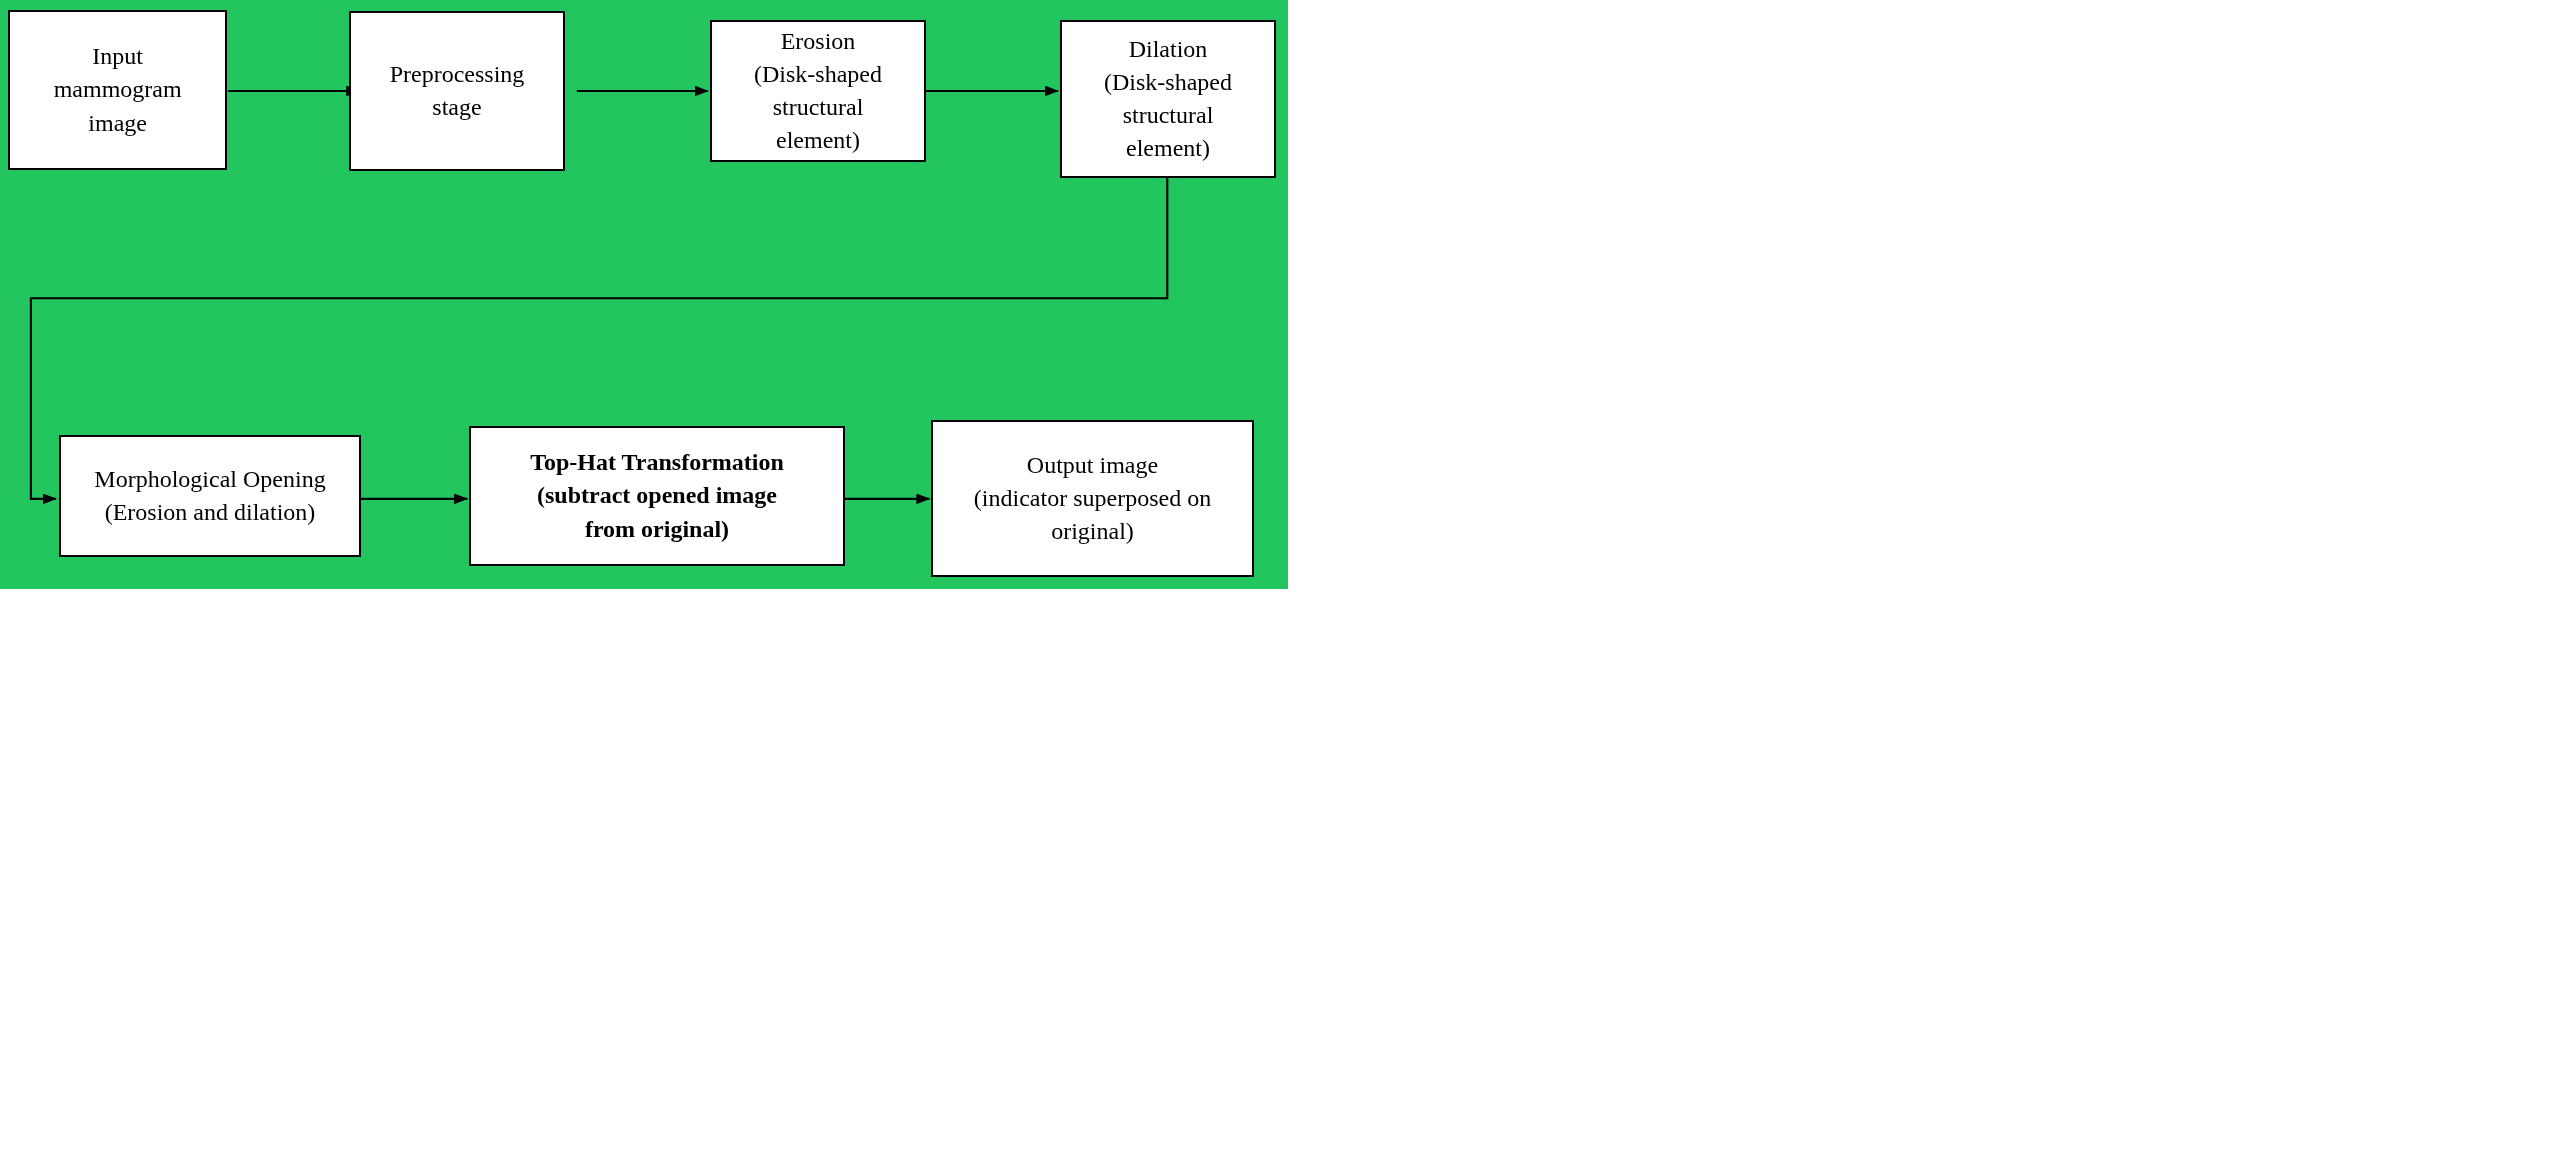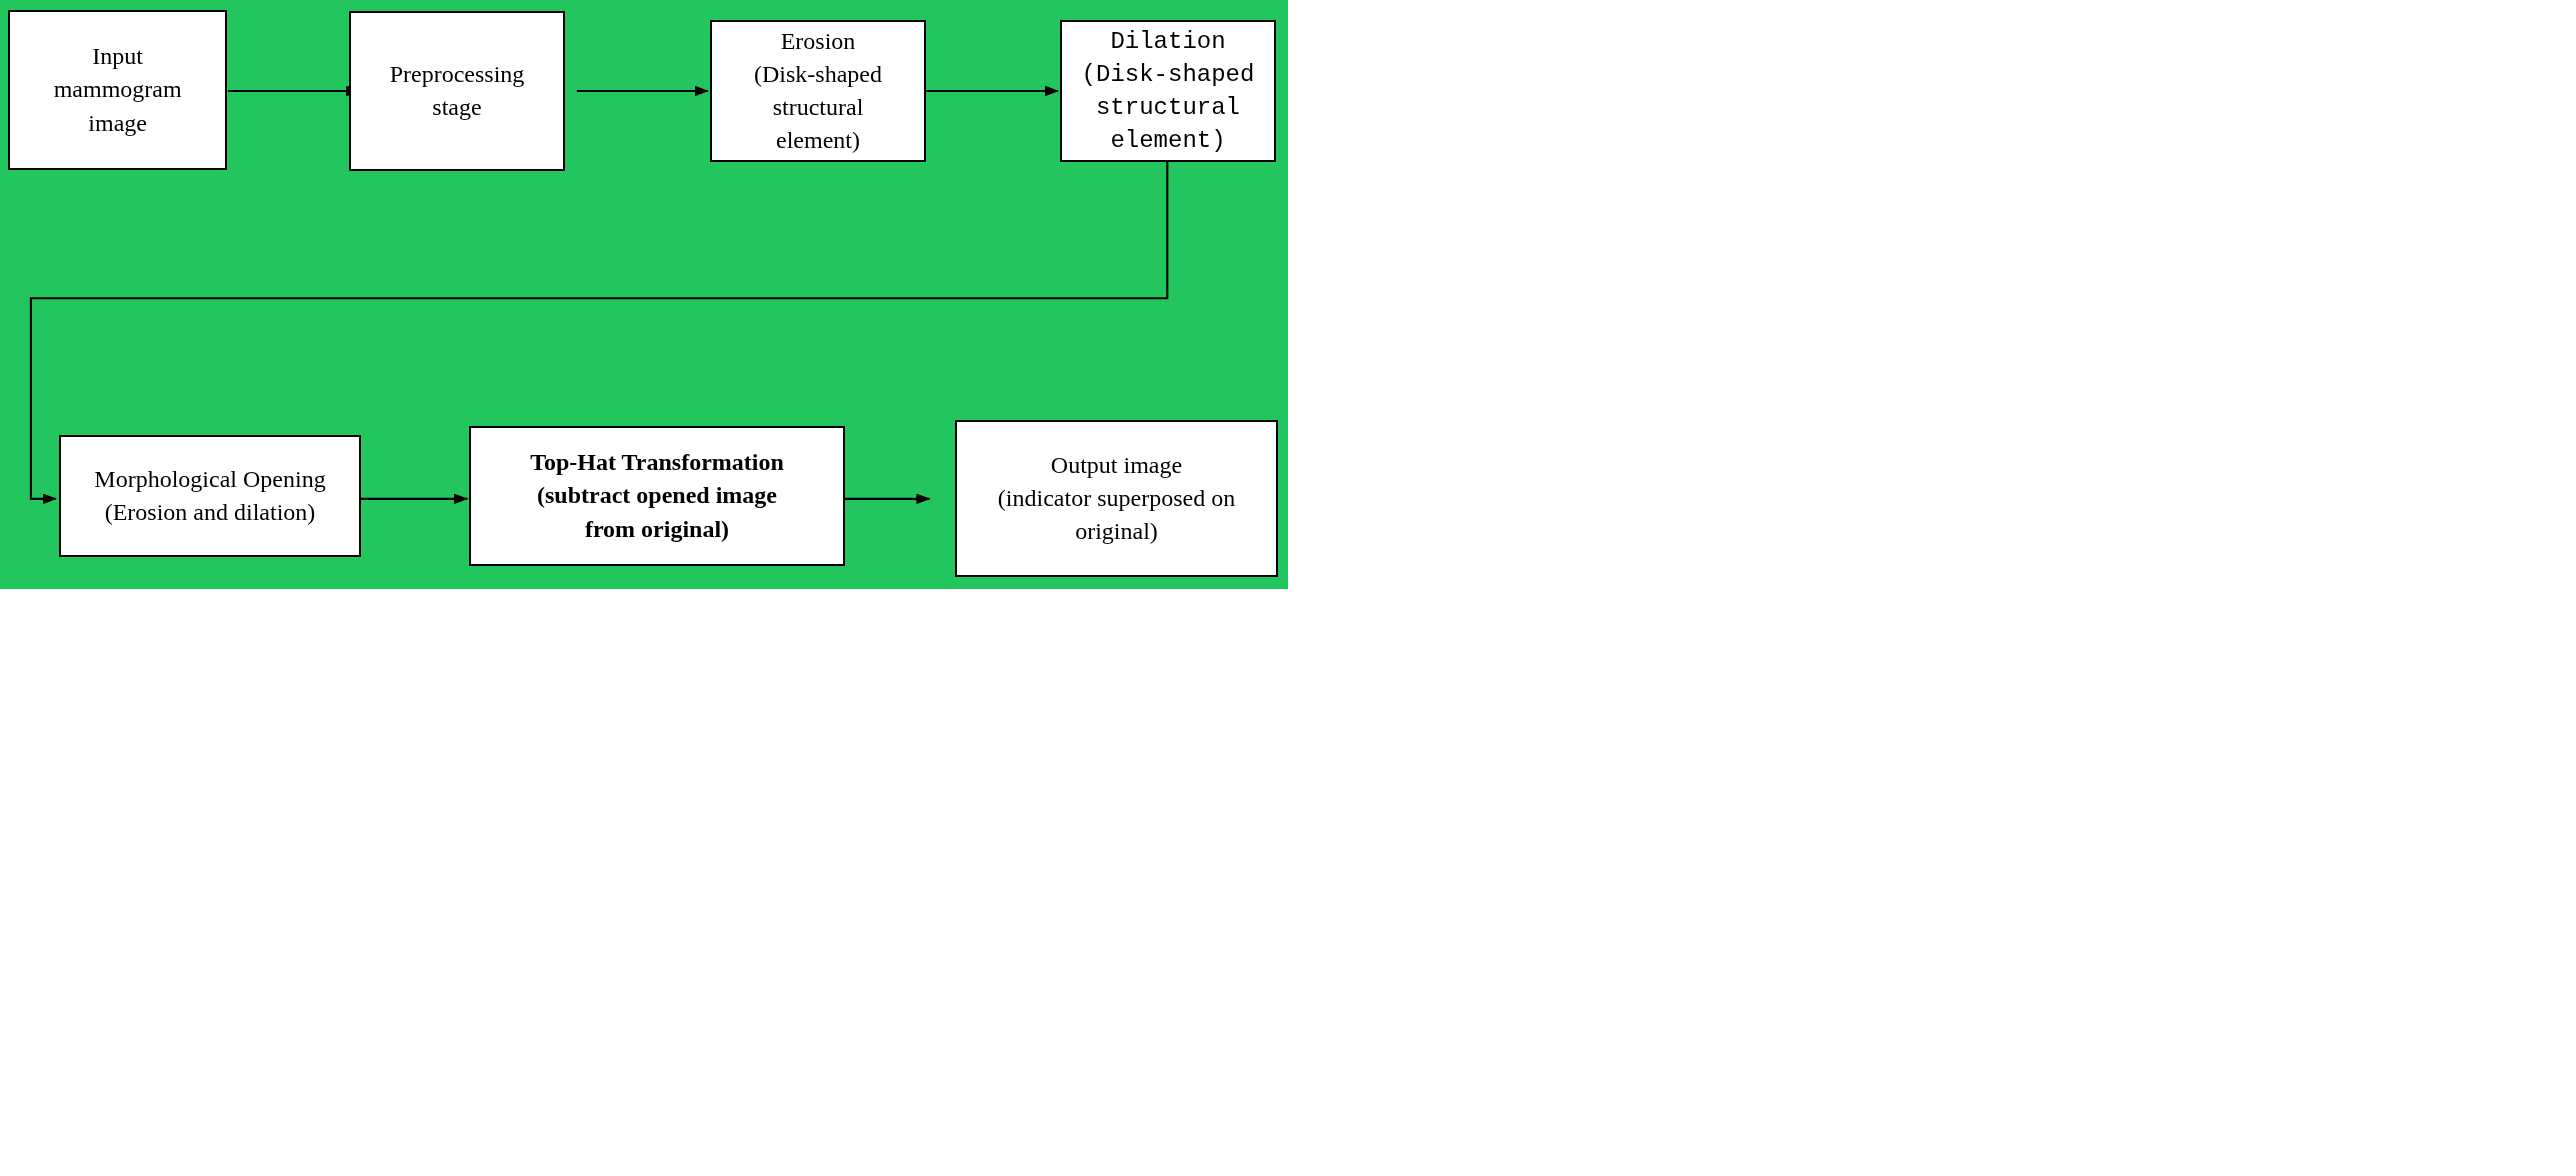--- a/index.html
+++ b/index.html
@@ -39,25 +39,25 @@
     white-space: pre-line;
     font-size: 24px;
     line-height: 1.38;
     color: #000000;
     padding: 0 5px;
   }
   
   #node-input         { left: 8.2px;   top: 10px;  width: 219px; height: 160px; }
   #node-preprocessing { left: 349px;  top: 10.7px;  width: 216px; height: 160px; }
   #node-erosion       { left: 710px;  top: 20px;  width: 216px; height: 142px; text-align: center; }
-  #node-dilation      { left: 1060px; top: 20px;  width: 216px; height: 142px; font-family: Liberation Mono, monospace; }
+  #node-dilation      { left: 1060px; top: 20px;  width: 216px; height: 158px; }
   
   #node-opening       { left: 59px;   top: 435px; width: 302px; height: 122px; justify-content: center; }
   #node-tophat        { left: 469px;  top: 426px; width: 376px; height: 140px; font-weight: bold; }
-  #node-output        { left: 931px; top: 420px; width: 323px; height: 157px; margin-left: 24px; }
+  #node-output        { left: 931px; top: 420px; width: 323px; height: 157px; }
 </style>
 </head>
 <body>
 
 <div class="diagram">
 
   <svg class="connector-layer" viewBox="0 0 1563 714" xmlns="http://www.w3.org/2000/svg">
     <defs>
       <marker id="arrowhead" markerUnits="userSpaceOnUse" markerWidth="18" markerHeight="14" refX="16" refY="6.5" orient="auto">
         <path d="M0,0 L17,6.5 L0,13 Z" fill="#000000"></path>

